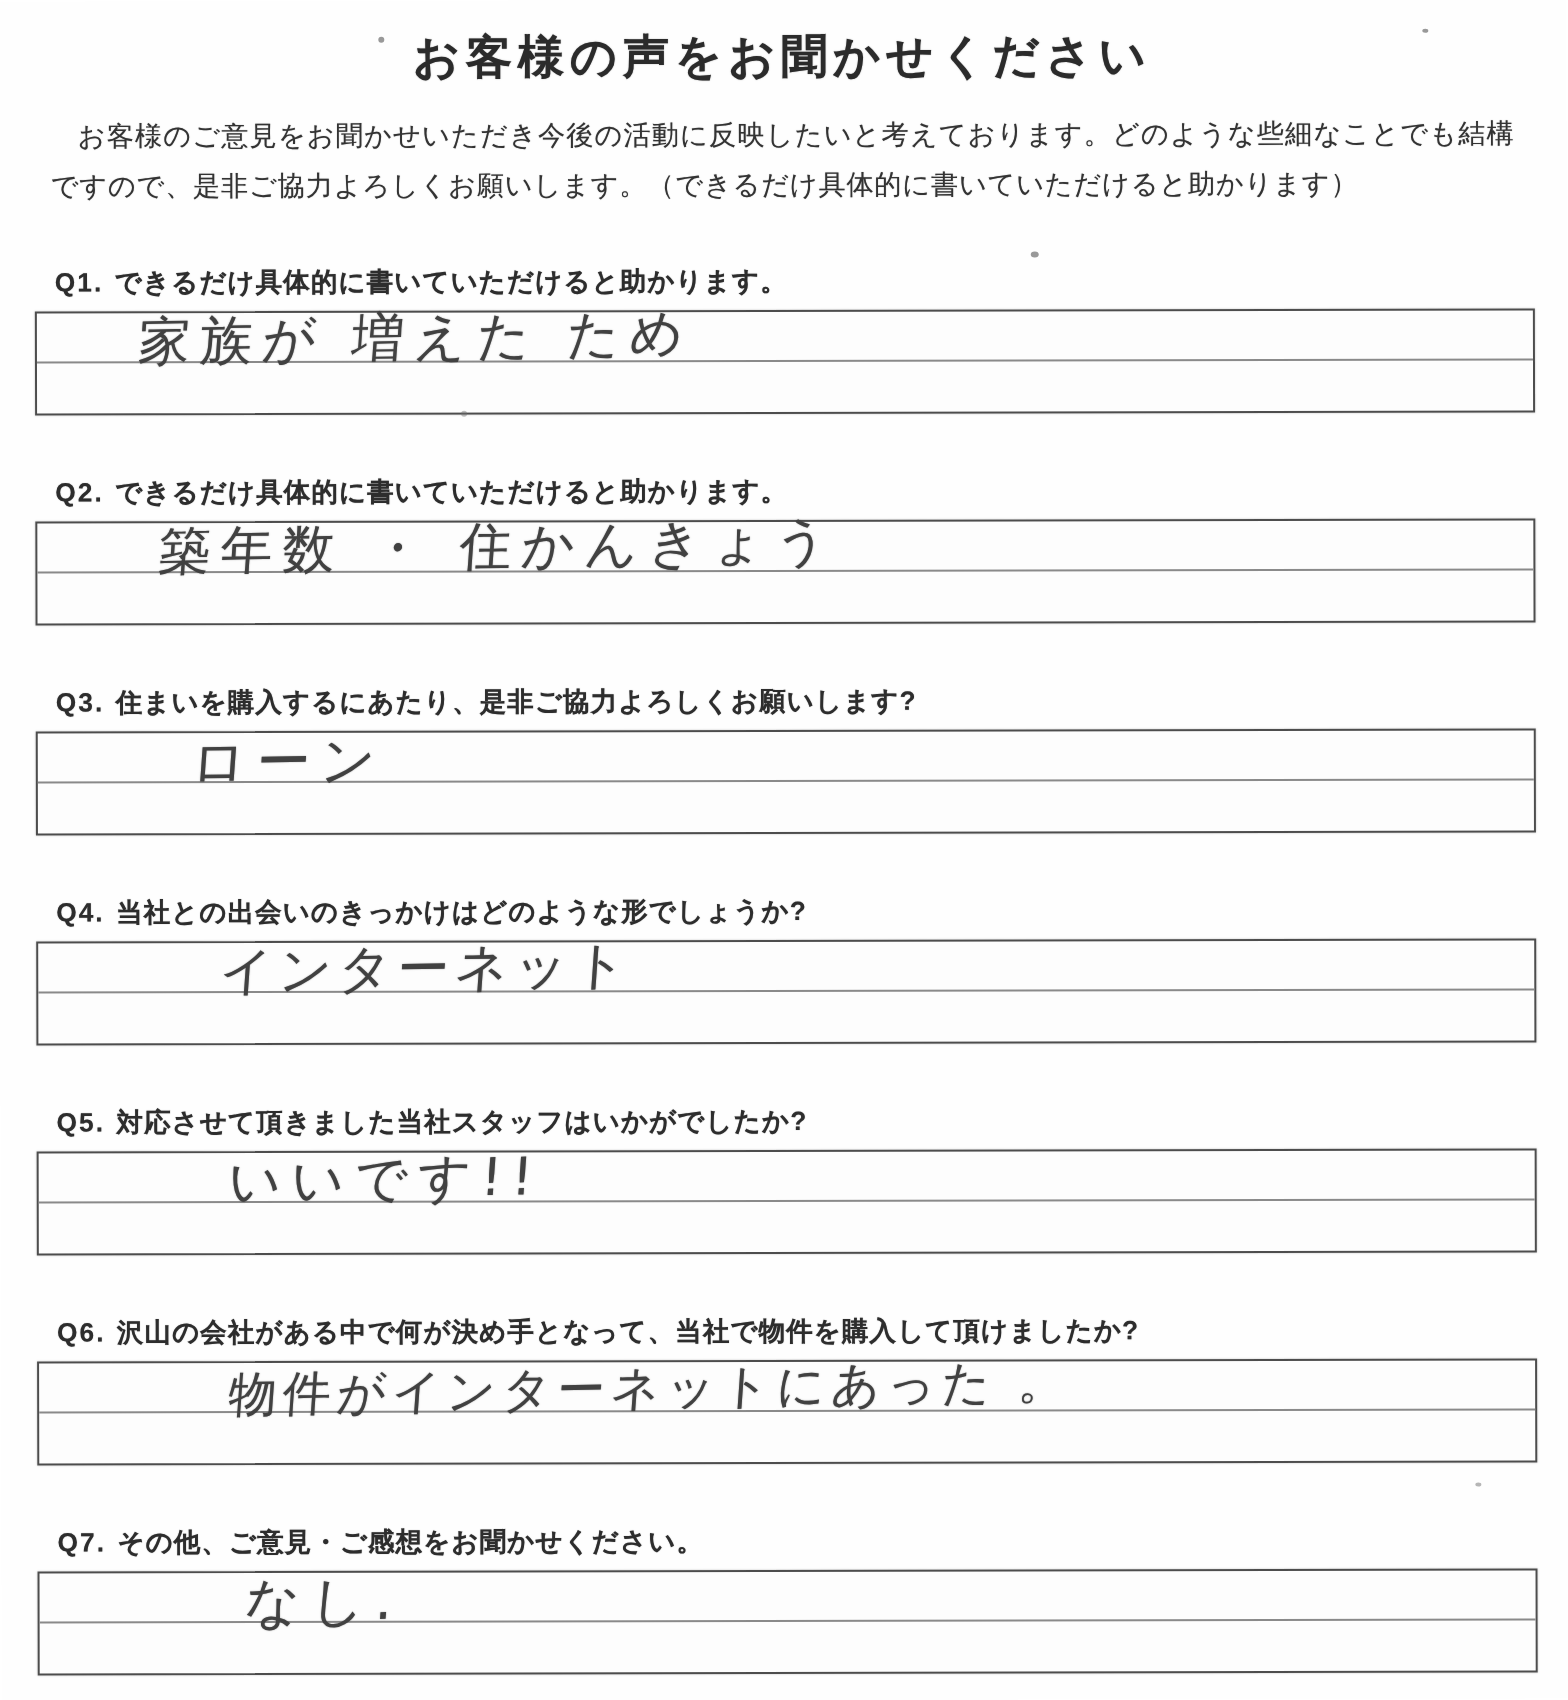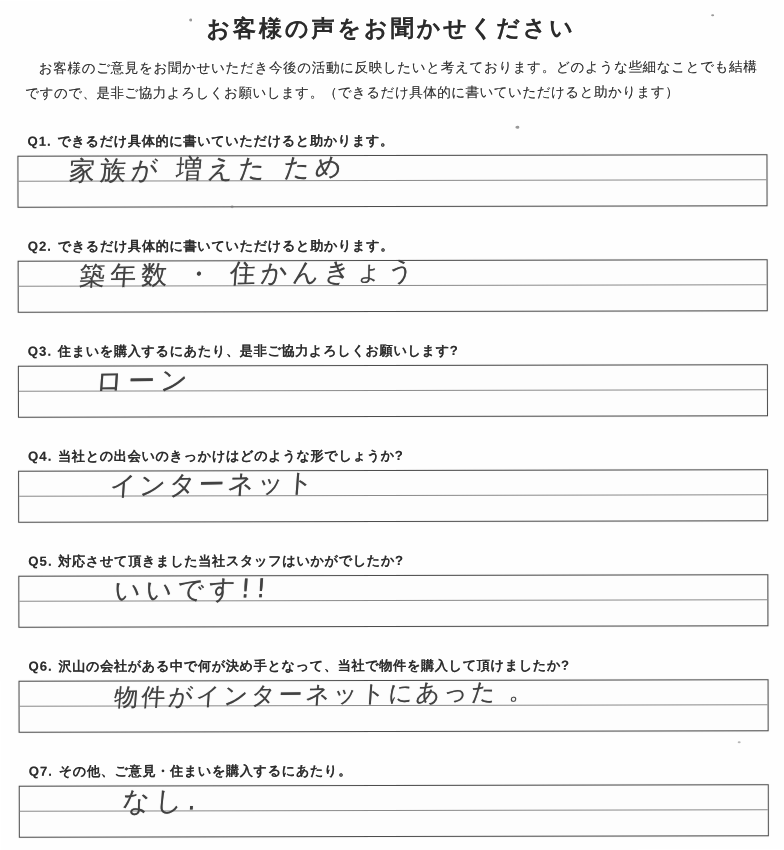--- a/index.html
+++ b/index.html
@@ -176,21 +176,21 @@
         <span class="q-num">Q6.</span><span class="q-text">沢山の会社がある中で何が決め手となって、当社で物件を購入して頂けましたか?</span>
       </div>
       <div class="answer-box">
         <div class="answer-divider"></div>
         <div class="handwriting">物件がインターネットにあった 。</div>
       </div>
     </div>
 
     <div class="section s7">
       <div class="q-label">
-        <span class="q-num">Q7.</span><span class="q-text">その他、ご意見・住まいを購入するにあたり。</span>
+        <span class="q-num">Q7.</span><span class="q-text">その他、ご意見・ご感想をお聞かせください。</span>
       </div>
       <div class="answer-box">
         <div class="answer-divider"></div>
         <div class="handwriting">なし.</div>
       </div>
     </div>
 
   </div>
 
   <div class="speck a"></div>

